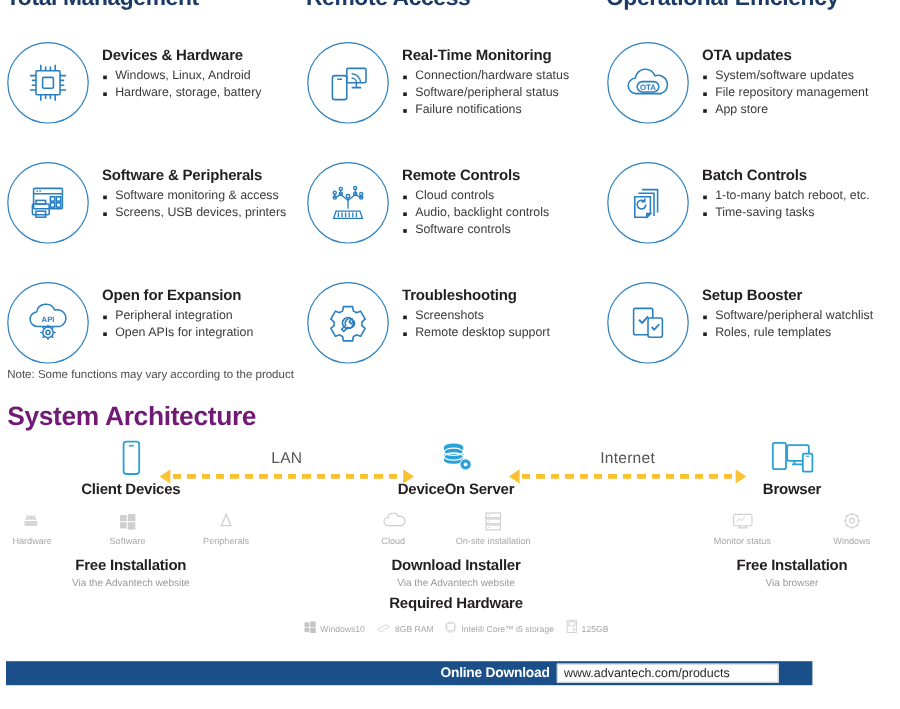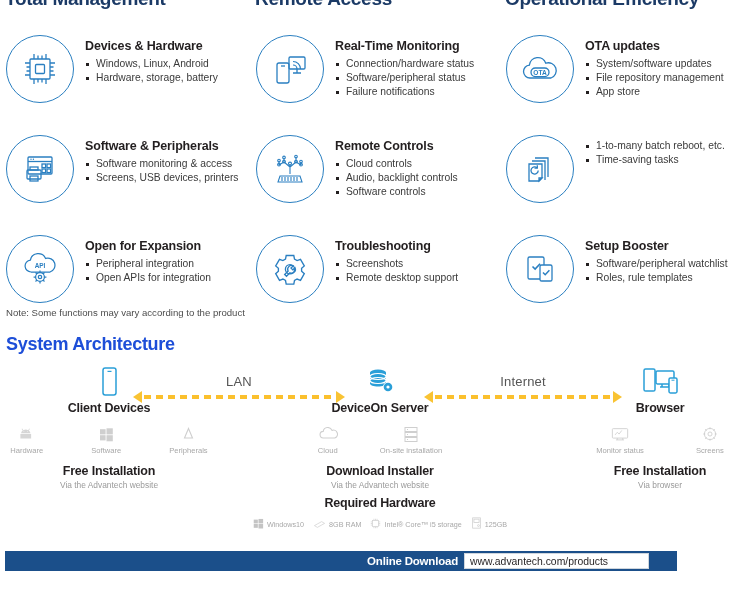--- a/index.html
+++ b/index.html
@@ -55,21 +55,21 @@
     width:3px;height:3px;background:#231f20;
   }
   
   .note{
     position:absolute;top:307px;left:6px;
     font-size:9.6px;color:#4d4d4d;
   }
   
   .sa-title{
     position:absolute;top:334px;left:6px;
-    font-size:18px;font-weight:bold;color:#1d4ed8;
+    font-size:22px;font-weight:bold;color:#701a75;
     letter-spacing:-0.3px;
   }
   .arch{
     position:absolute;top:362px;left:0;width:750px;height:170px;
   }
   
   .conn{
     position:absolute;top:18px;height:26px;
   }
   .conn .lbl{
@@ -256,20 +256,21 @@
       <svg width="38" height="38" viewBox="0 0 38 38" fill="none" stroke="#2a7fc1" stroke-width="1.3">
         <path d="M14 8h13v19"></path>
         <path d="M11 11h13v19"></path>
         <path d="M8 14h13v14l-3 3H8z"></path>
         <path d="M18 28h3l-3 3z"></path>
         <path d="M17.2 20.5a3.6 3.6 0 1 1-1.1-2.6"></path>
         <path d="M16.3 15.3v2.8h-2.8"></path>
       </svg>
     </div>
     <div class="feature-text">
+      <div class="feature-title">Batch Controls</div>
       <ul class="feature-list">
         <li>1-to-many batch reboot, etc.</li>
         <li>Time-saving tasks</li>
       </ul>
     </div>
   </div>
 
   <div class="feature">
     <div class="icon-circle">
       <svg width="40" height="38" viewBox="0 0 40 38" fill="none" stroke="#2a7fc1" stroke-width="1.25">
@@ -494,21 +495,21 @@
         <div class="si-l">Monitor status</div>
       </div>
       <div class="subicon">
         <div class="si-g">
           <svg width="16" height="16" viewBox="0 0 18 18" fill="none" stroke="#cfcfcf" stroke-width="1">
             <circle cx="9" cy="9" r="6.3"></circle>
             <circle cx="9" cy="9" r="2.3"></circle>
             <path d="M9 1.4v2.3M9 14.3v2.3M1.4 9h2.3M14.3 9h2.3M3.6 3.6l1.6 1.6M12.8 12.8l1.6 1.6M14.4 3.6l-1.6 1.6M5.2 12.8l-1.6 1.6"></path>
           </svg>
         </div>
-        <div class="si-l">Screens</div>
+        <div class="si-l">Windows</div>
       </div>
     </div>
     <div class="blockline">Free Installation</div>
     <div class="subline">Via browser</div>
   </div>
 </div>
 
 <div class="footer">
   <span class="dl">Online Download</span>
   <span class="urlbox">

